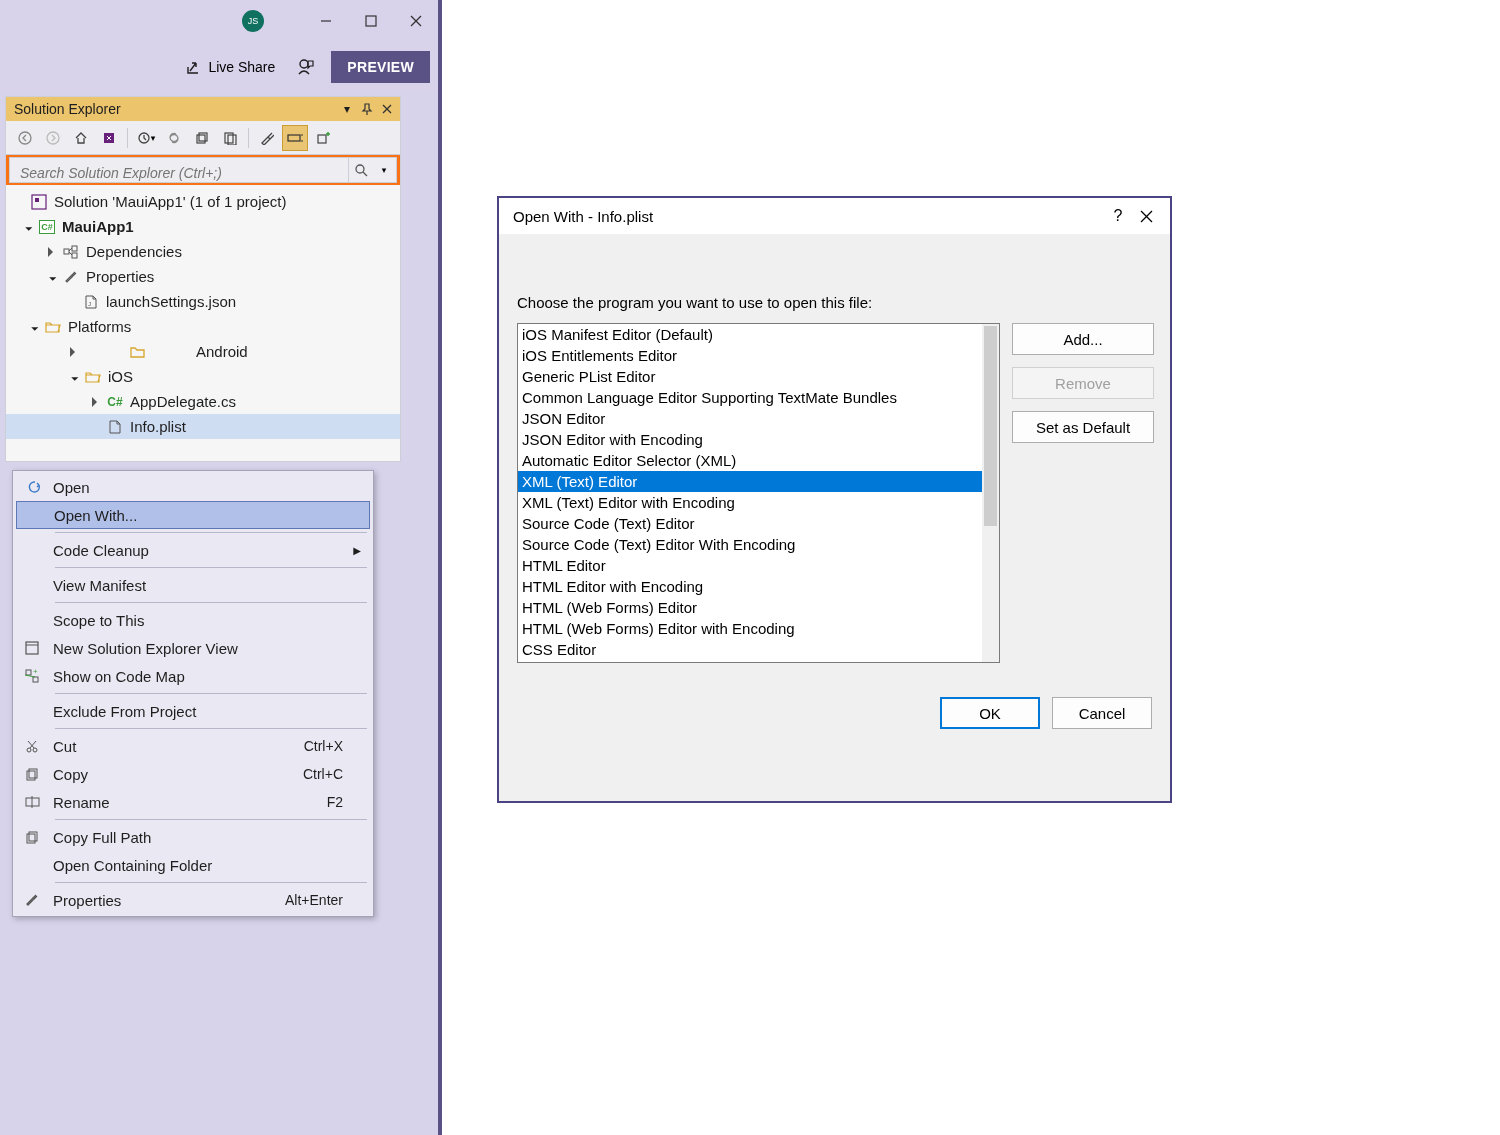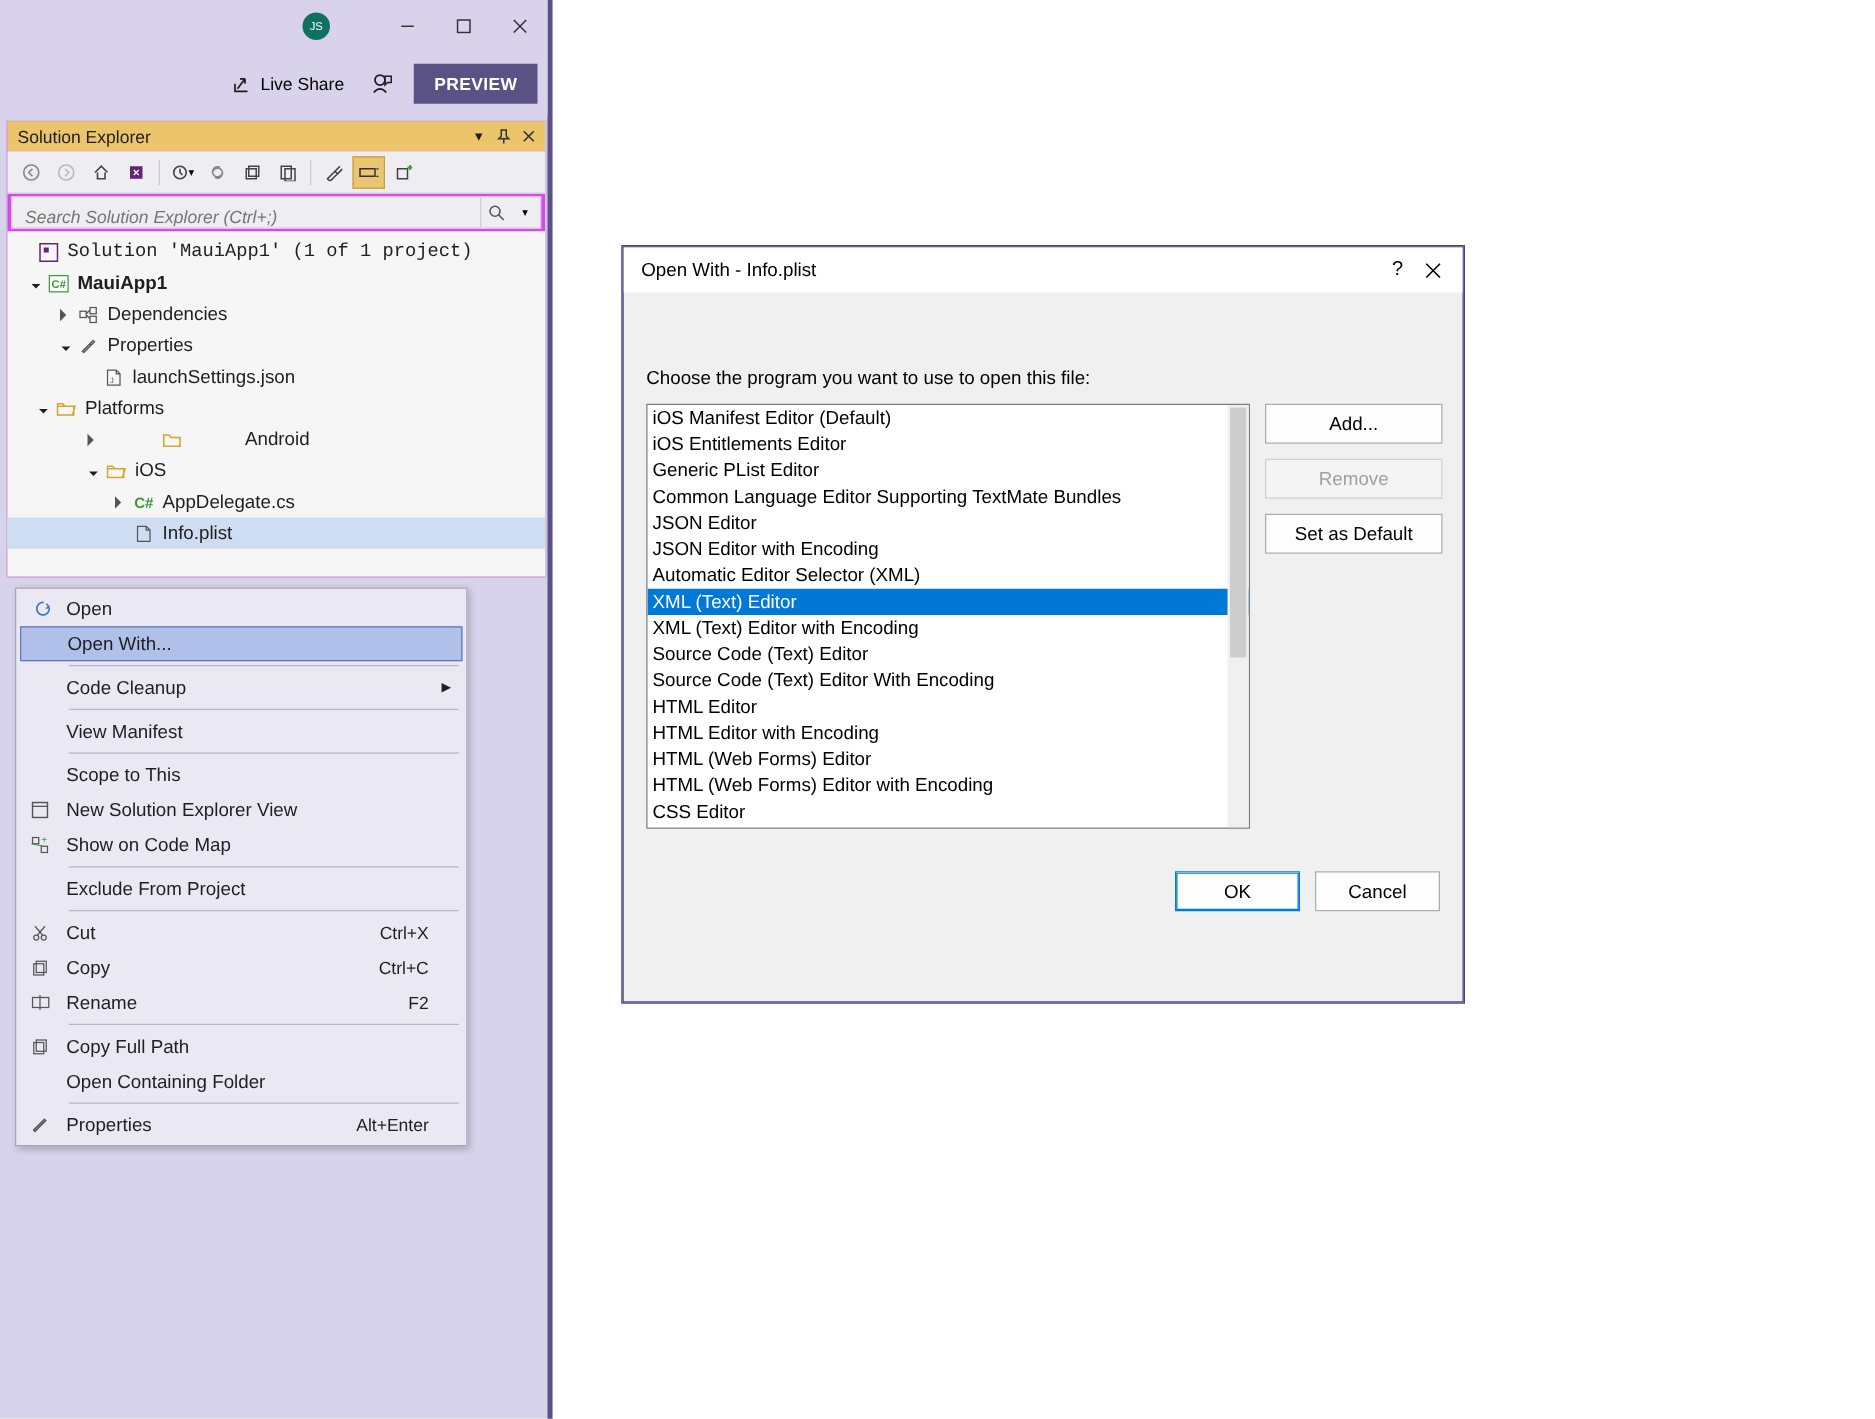--- a/index.html
+++ b/index.html
@@ -65,22 +65,22 @@
     color: #fff;
     font-weight: 600;
     padding: 8px 16px;
     letter-spacing: 0.3px;
   }
 
   
   .toolwin {
     position: absolute;
     left: 5px; top: 96px;
-    width: 432px;
-    background: #d946ef;
+    width: 396px;
+    background: #f97316;
     border: 1px solid #ccced8;
   }
   .toolwin-title {
     height: 24px;
     background: #ebc46c;
     display: flex; align-items: center;
     padding: 0 4px 0 8px;
     font-size: 14px;
     color: #1e1e1e;
   }
@@ -467,21 +467,21 @@
       <div class="search-icon-box">
         <svg width="14" height="14">
             <circle cx="6" cy="6" r="4" fill="none" stroke="#555" stroke-width="1.3"></circle>
             <line x1="9" y1="9" x2="13" y2="13" stroke="#555" stroke-width="1.3"></line>
           </svg>
       </div>
       <div class="search-icon-box" style="border:none;font-size:9px;">▾</div>
     </div>
 
     <div class="tree">
-      <div class="tree-row" style="padding-left:6px;font-family:Liberation Mono, monospace;">
+      <div class="tree-row" style="padding-left:6px;">
         <span class="tw none"></span>
         <span class="ticon">
             <svg width="16" height="16">
               <rect x="1" y="1" width="14" height="14" fill="none" stroke="#68217a" stroke-width="1.2"></rect>
               <rect x="4" y="4" width="4" height="4" fill="#68217a"></rect>
             </svg>
           </span>
         <span>Solution 'MauiApp1' (1 of 1 project)</span>
       </div>
       <div class="tree-row" style="padding-left:14px;">

